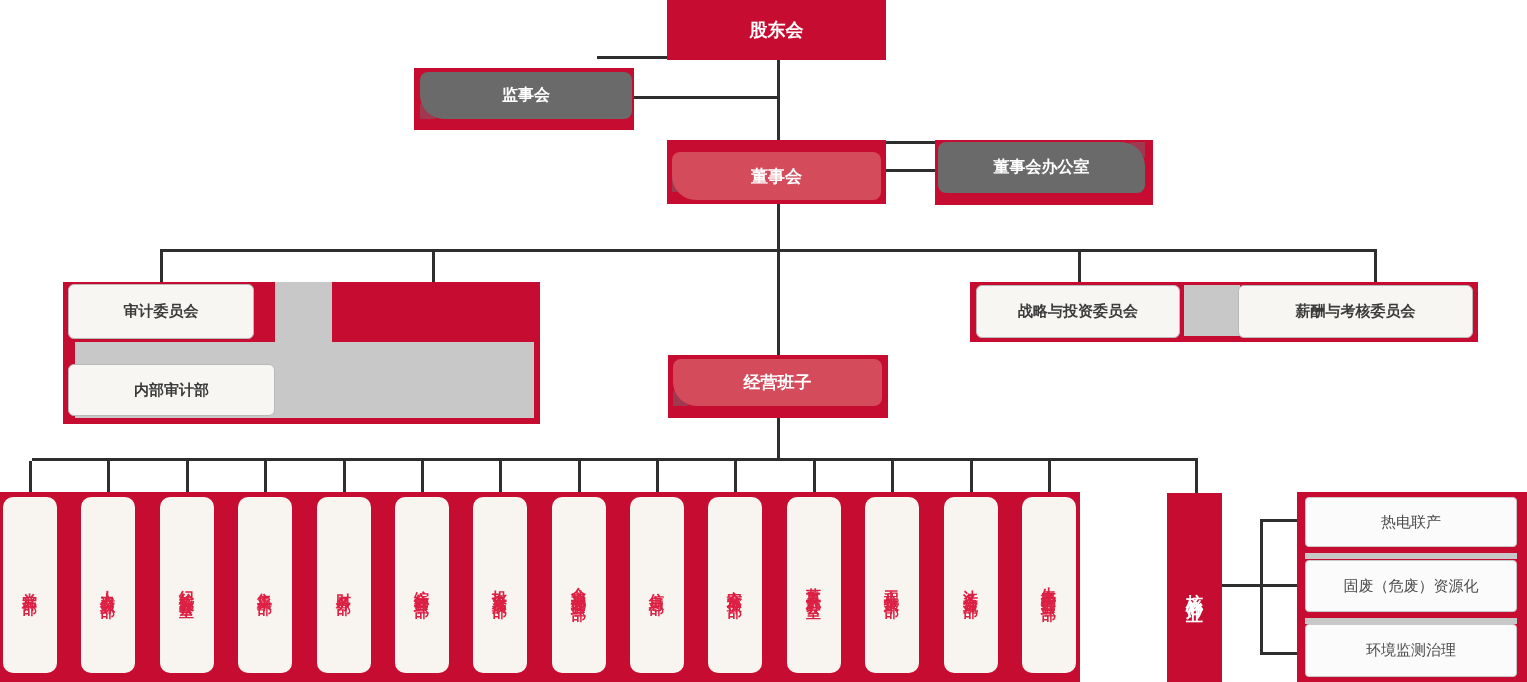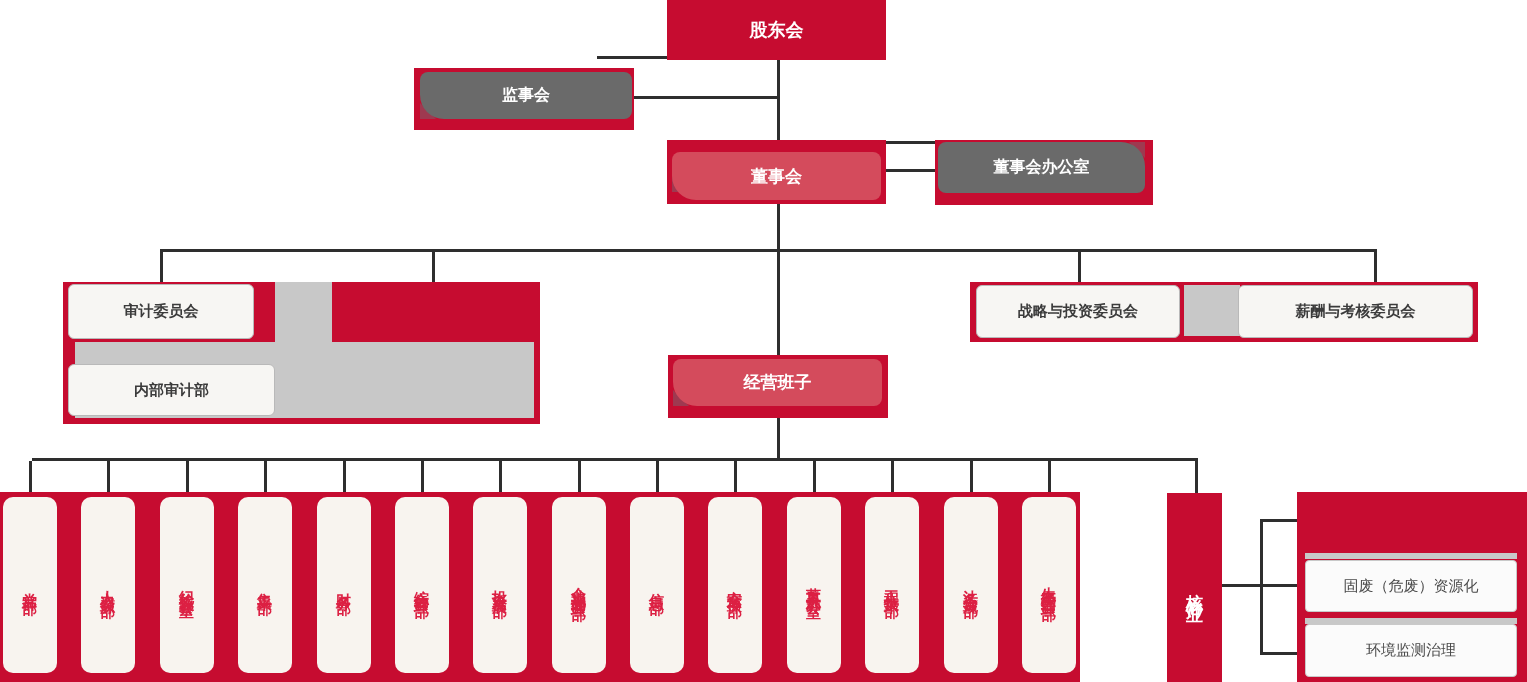--- a/index.html
+++ b/index.html
@@ -168,20 +168,23 @@
     <div class="vcard" style="left:1022px;">
         <span class="vtext">生产经营管理部</span>
       </div>
   </div>
 
   <div class="redbox" style="left:1167px;top:493px;width:55px;height:189px;display:flex;align-items:center;justify-content:center;">
     <span class="core-text">核心产业</span>
   </div>
 
   <div class="redbox" style="left:1297px;top:492px;width:230px;height:190px;">
+    <div class="ibox" style="top:5px;height:50px;">
+      <span>热电联产</span>
+    </div>
     <div class="isep" style="top:61px;"></div>
     <div class="ibox" style="top:68px;height:52px;">
       <span>固废（危废）资源化</span>
     </div>
     <div class="isep" style="top:126px;"></div>
     <div class="ibox" style="top:132px;height:53px;justify-content:center;">
       <span>环境监测治理</span>
     </div>
   </div>
 

